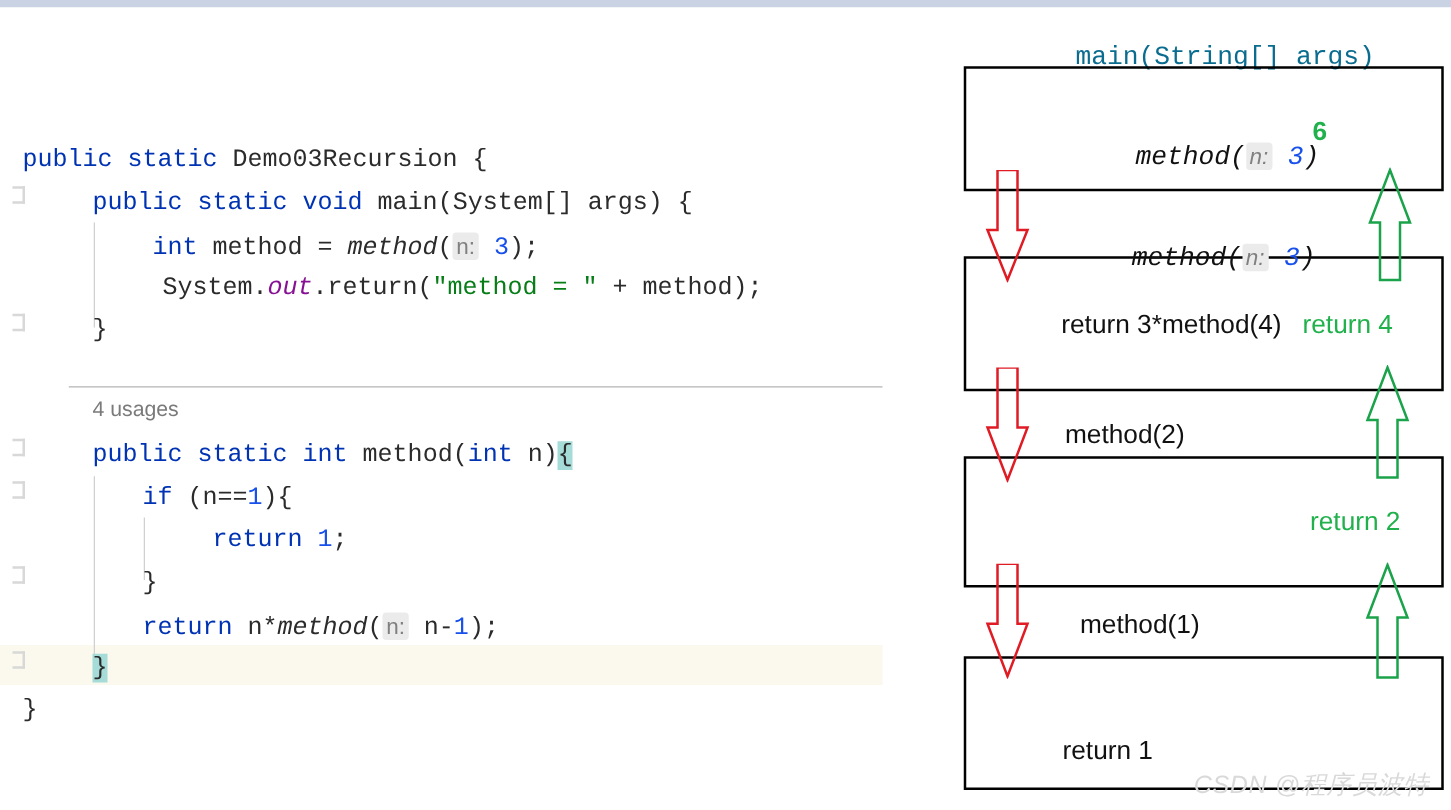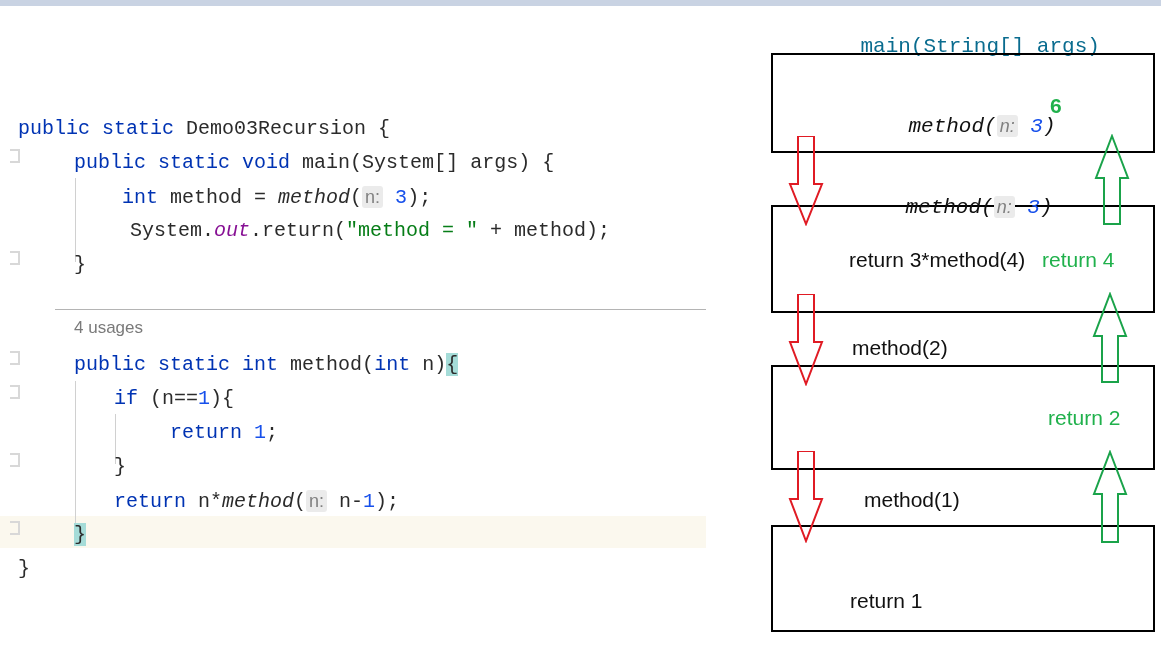--- a/index.html
+++ b/index.html
@@ -254,13 +254,14 @@
   </svg>
 
   <svg class="arrow-svg" style="left:350px; top:286px;" width="40" height="92" viewBox="0 0 40 92">
     <path d="M20 2 L36 44 L28 44 L28 90 L12 90 L12 44 L4 44 Z" fill="none" stroke="#1aa34a" stroke-width="2"></path>
   </svg>
 
   <svg class="arrow-svg" style="left:350px; top:444px;" width="40" height="94" viewBox="0 0 40 94">
     <path d="M20 2 L36 44 L28 44 L28 92 L12 92 L12 44 L4 44 Z" fill="none" stroke="#1aa34a" stroke-width="2"></path>
   </svg>
 
+  <div id="watermark" style="left:215px; top:608px;">CSDN @程序员波特</div>
 </div>
 
 </body></html>

